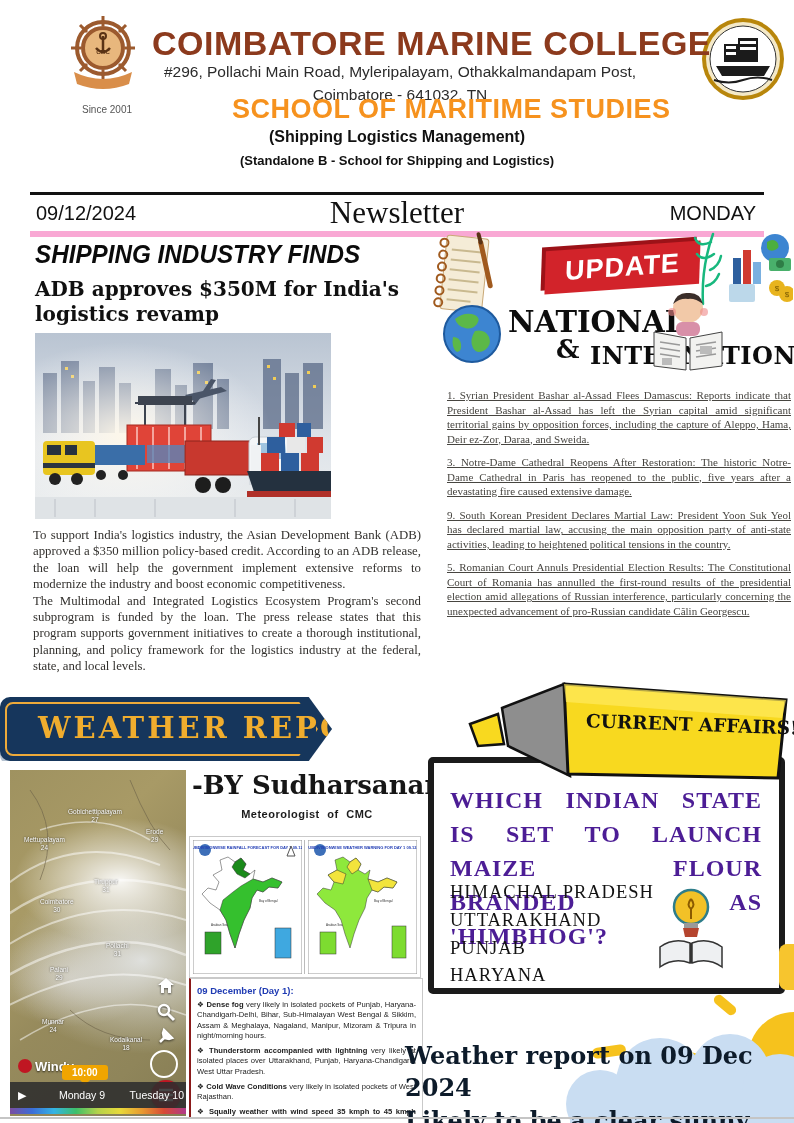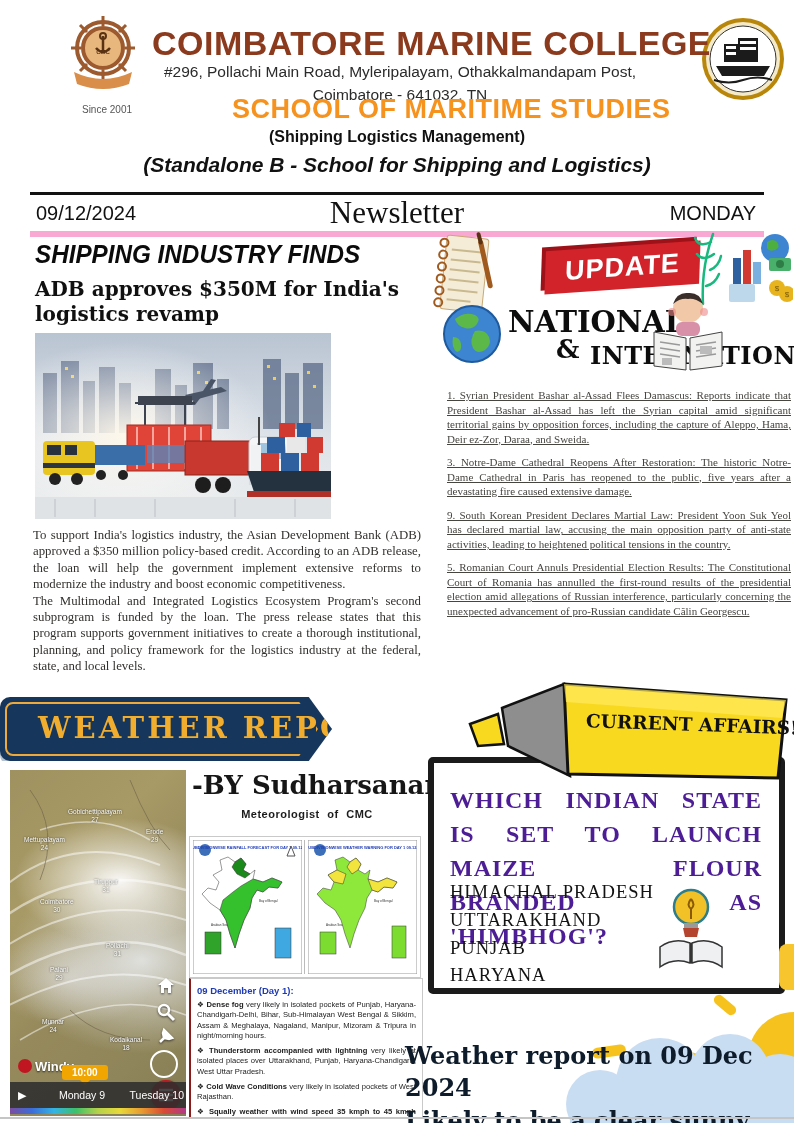--- a/index.html
+++ b/index.html
@@ -135,21 +135,21 @@
     </svg>
   </div>
 
   <div class="abs college-name" style="left:152px;top:24px;">COIMBATORE MARINE COLLEGE</div>
   <div class="abs addr" style="left:110px;top:60px;width:580px;">
     <div>#296, Pollachi Main Road, Myleripalayam, Othakkalmandapam Post,</div>
     <div>Coimbatore - 641032. TN</div>
   </div>
   <div class="abs school" style="left:232px;top:94px;">SCHOOL OF MARITIME STUDIES</div>
   <div class="abs prog" style="left:0;top:128px;width:794px;text-align:center;">(Shipping  Logistics Management)</div>
-  <div class="abs prog" style="left:0;top:153px;width:794px;text-align:center;font-size:21px;font-style:italic;">(Standalone  B - School for Shipping and Logistics)</div>
+  <div class="abs prog" style="left:0;top:153px;width:794px;text-align:center;font-size:13px;">(Standalone  B - School for Shipping and Logistics)</div>
 
   <div class="abs mast" style="left:30px;top:192px;width:734px;height:36px;">
     <div class="abs mast-date" style="left:6px;top:7px;">09/12/2024</div>
     <div class="abs mast-title" style="left:0;right:0;top:0;text-align:center;">Newsletter</div>
     <div class="abs mast-day" style="right:8px;top:7px;">MONDAY</div>
   </div>
 
   <div class="abs sec-title" style="left:35px;top:240px;">SHIPPING INDUSTRY FINDS</div>
   <div class="abs headline" style="left:35px;top:277px;width:385px;">ADB approves $350M for India's logistics revamp</div>
 

